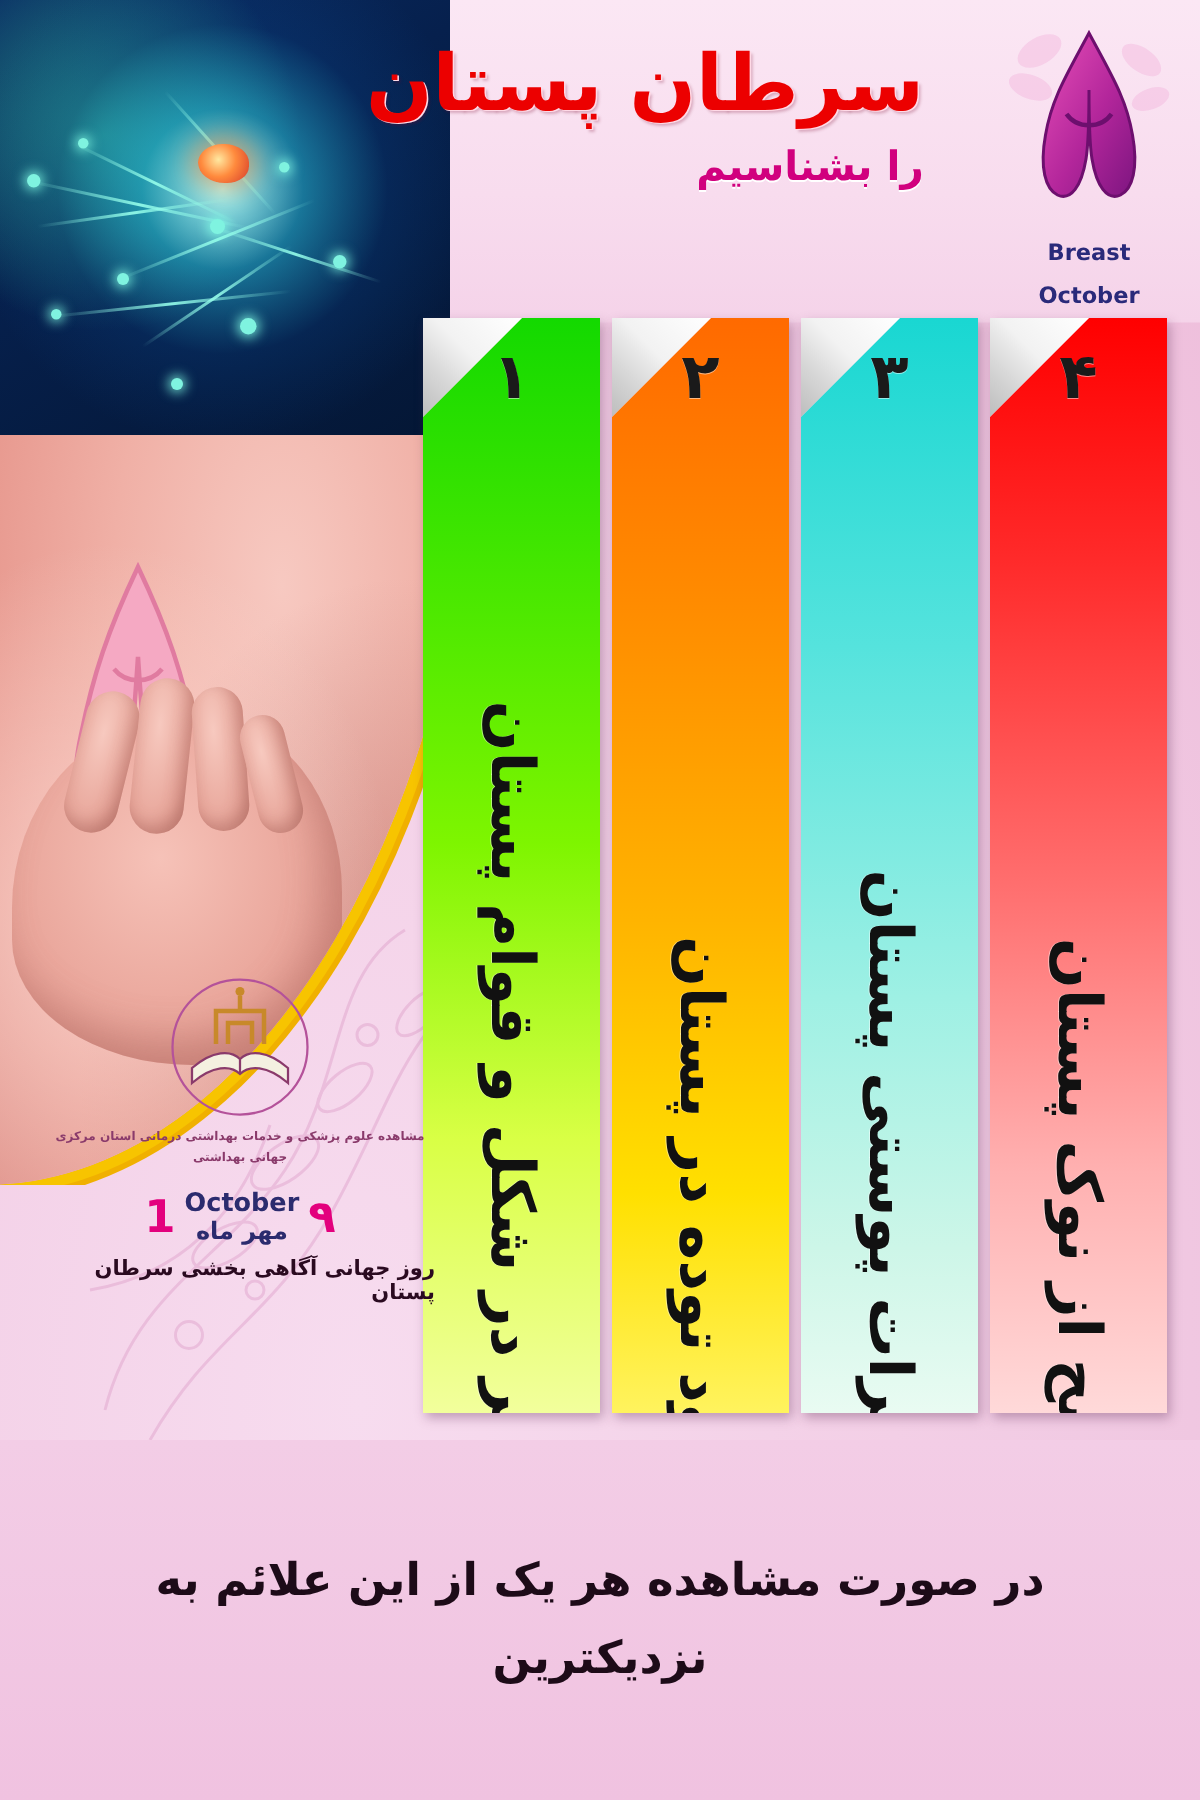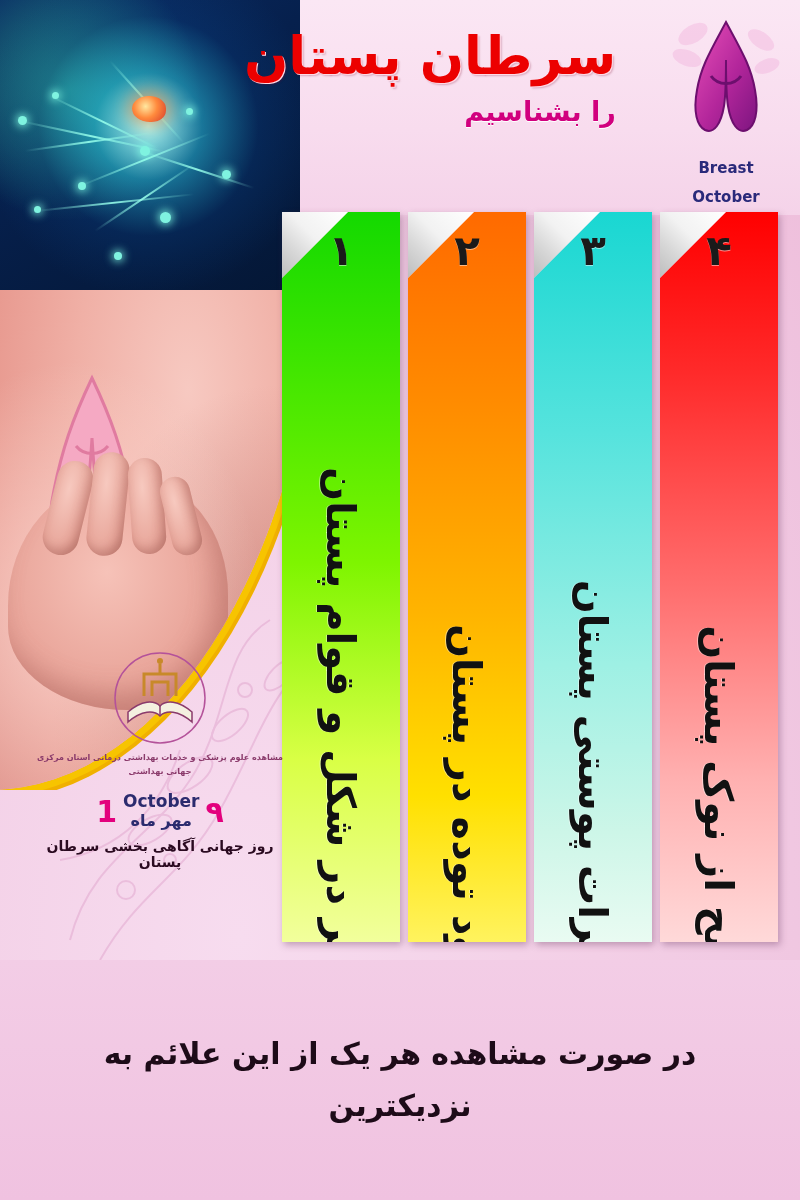--- a/index.html
+++ b/index.html
@@ -283,20 +283,21 @@
   }
   .oct-1 { font-size: 30px; font-weight: bold; color: #e3007d; }
   .oct-en { font-size: 17px; font-weight: bold; color: #2b2b6e; line-height: 1; }
   .oct-fa { font-size: 16px; font-weight: bold; color: #2b2b6e; }
   .oct-num { font-size: 30px; font-weight: bold; color: #e3007d; }
   .org-day {
     font-size: 14px;
     font-weight: bold;
     color: #2a0a20;
     margin-top: 8px;
+    text-align: right;
   }
 
   
   .footer {
     position: absolute;
     left: 0; right: 0;
     top: 960px;
     height: 240px;
     background: linear-gradient(180deg,#f3cde6 0%, #f0c2e0 100%);
     display: flex;

